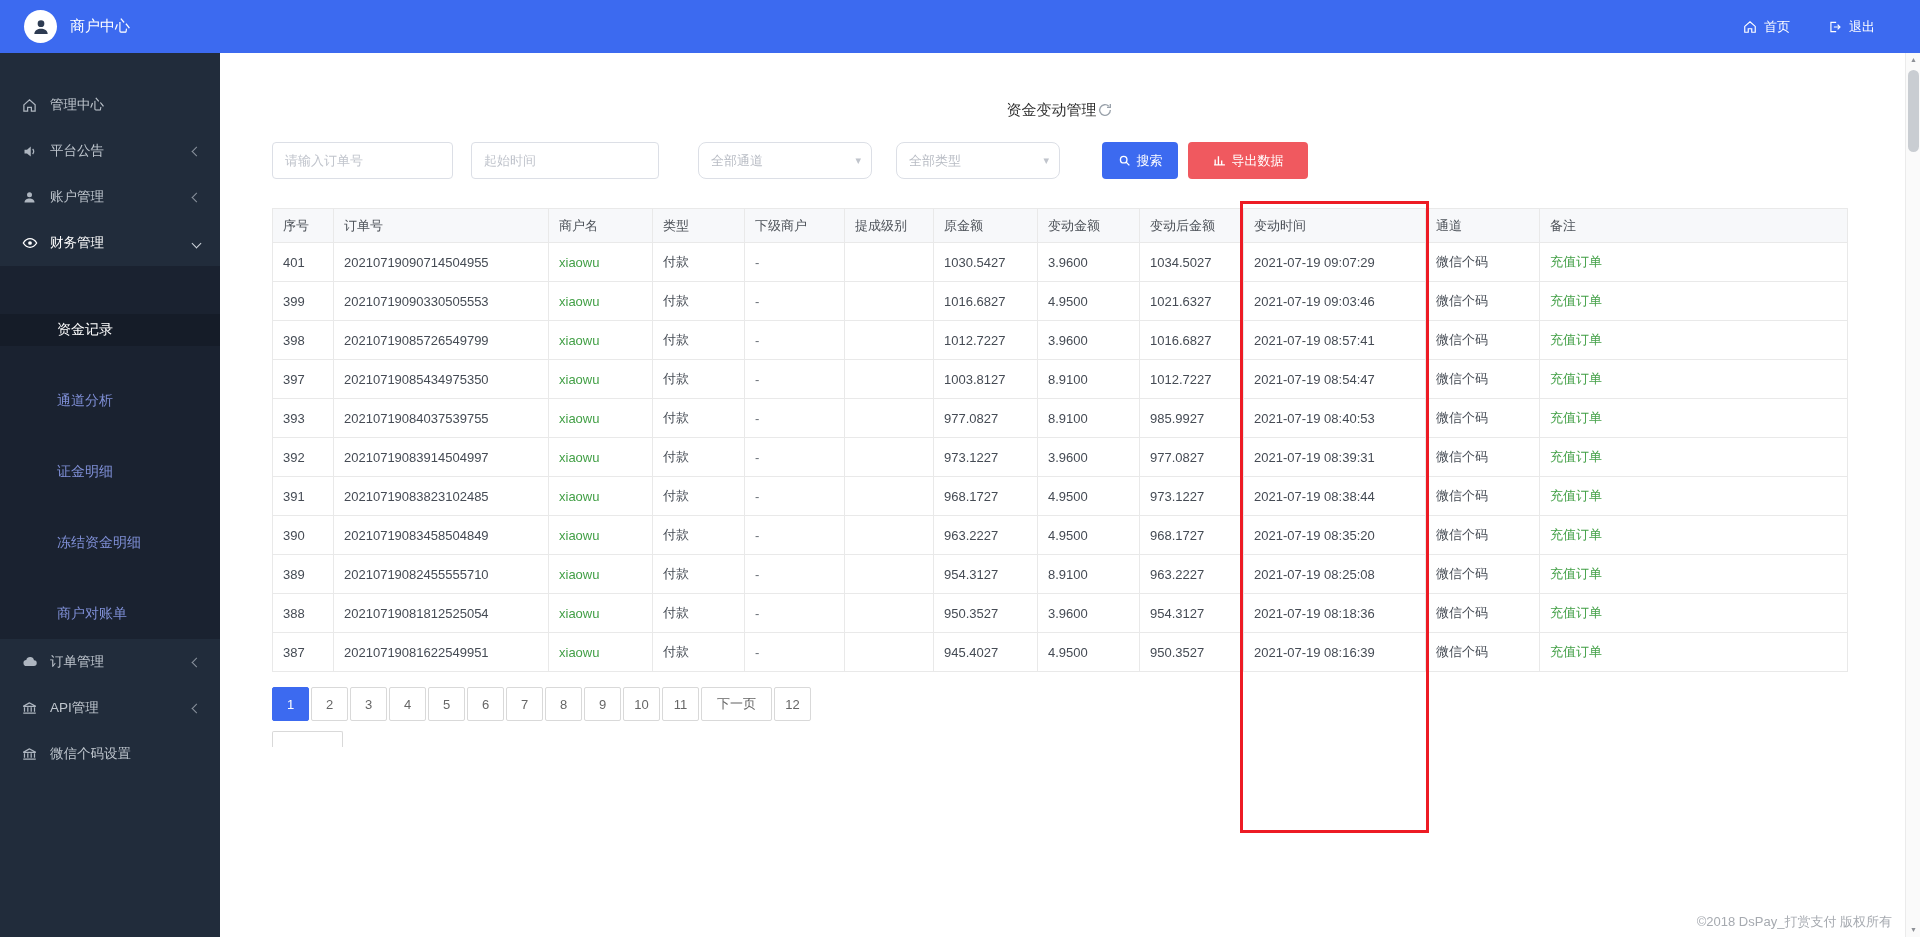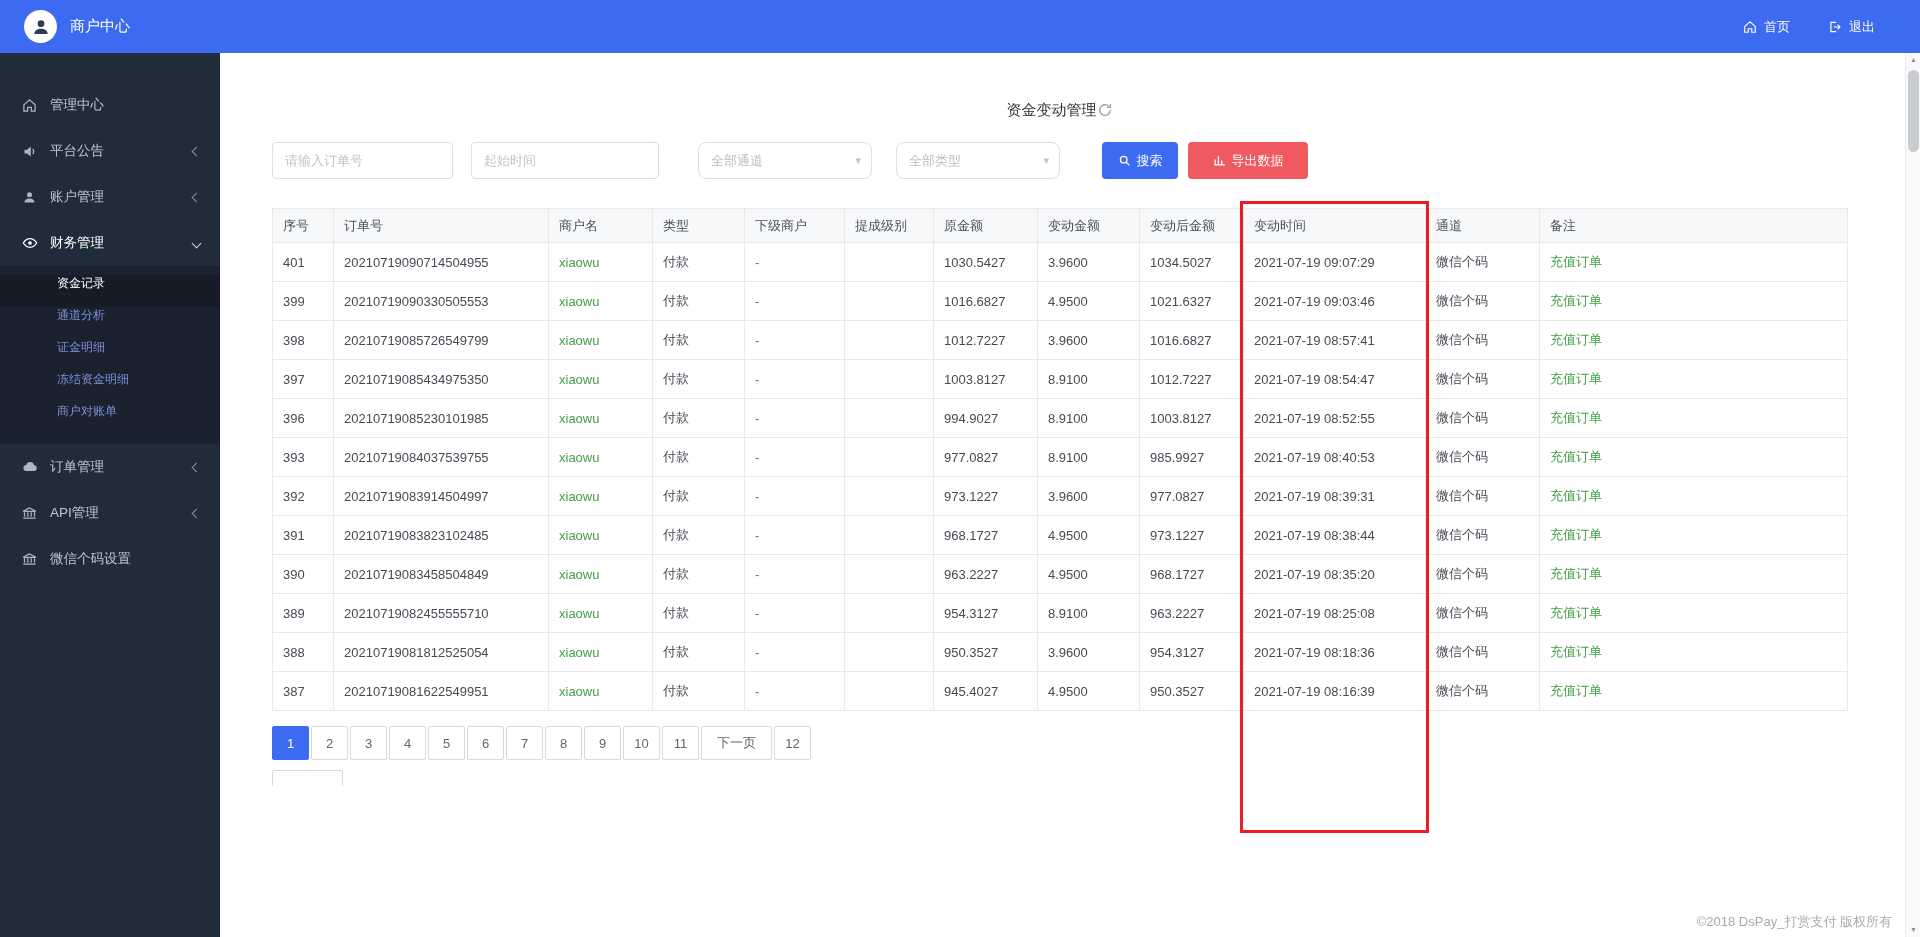--- a/index.html
+++ b/index.html
@@ -37,22 +37,22 @@
   .side-item.active { color:#fff; }
   .side-item.active .sicon { color:#fff; }
   .chev {
     margin-left:auto; width:7px; height:7px;
     border-right:1.5px solid #8a929d; border-bottom:1.5px solid #8a929d;
   }
   .chev.left { transform:rotate(135deg); }
   .chev.down { transform:rotate(45deg); border-color:#cfd5dc; }
   .submenu { background:#1a2230; padding:9px 0; }
   .sub-item {
-    height:32px; display:flex; align-items:flex-start; padding-left:57px;
-    font-size:12px; color:#7f8fd6; cursor:pointer;
+    height:32px; display:flex; align-items:center; padding-left:57px;
+    font-size:14px; color:#7f8fd6; cursor:pointer;margin-top:39px;
   }
   .sub-item.active { color:#fff; background:#151c28; }
 
   
   .main {
     position:absolute; left:220px; top:53px; right:15px; bottom:0;
     background:#fff; overflow:hidden;
   }
   .main-inner { padding:46px 58px 0 52px; }
   .title-row { display:flex; align-items:center; justify-content:center; height:22px; }
@@ -392,34 +392,20 @@
             <td class="c4">-</td>
             <td class="c5"></td>
             <td class="c6">1003.8127</td>
             <td class="c7">8.9100</td>
             <td class="c8">1012.7227</td>
             <td class="c9">2021-07-19 08:54:47</td>
             <td class="c10">微信个码</td>
             <td class="c11">充值订单</td>
           </tr>
           <tr>
-            <td class="c0">396</td>
-            <td class="c1">20210719085230101985</td>
-            <td class="c2">xiaowu</td>
-            <td class="c3">付款</td>
-            <td class="c4">-</td>
-            <td class="c5"></td>
-            <td class="c6">994.9027</td>
-            <td class="c7">8.9100</td>
-            <td class="c8">1003.8127</td>
-            <td class="c9">2021-07-19 08:52:55</td>
-            <td class="c10">微信个码</td>
-            <td class="c11">充值订单</td>
-          </tr>
-          <tr>
             <td class="c0">393</td>
             <td class="c1">20210719084037539755</td>
             <td class="c2">xiaowu</td>
             <td class="c3">付款</td>
             <td class="c4">-</td>
             <td class="c5"></td>
             <td class="c6">977.0827</td>
             <td class="c7">8.9100</td>
             <td class="c8">985.9927</td>
             <td class="c9">2021-07-19 08:40:53</td>

